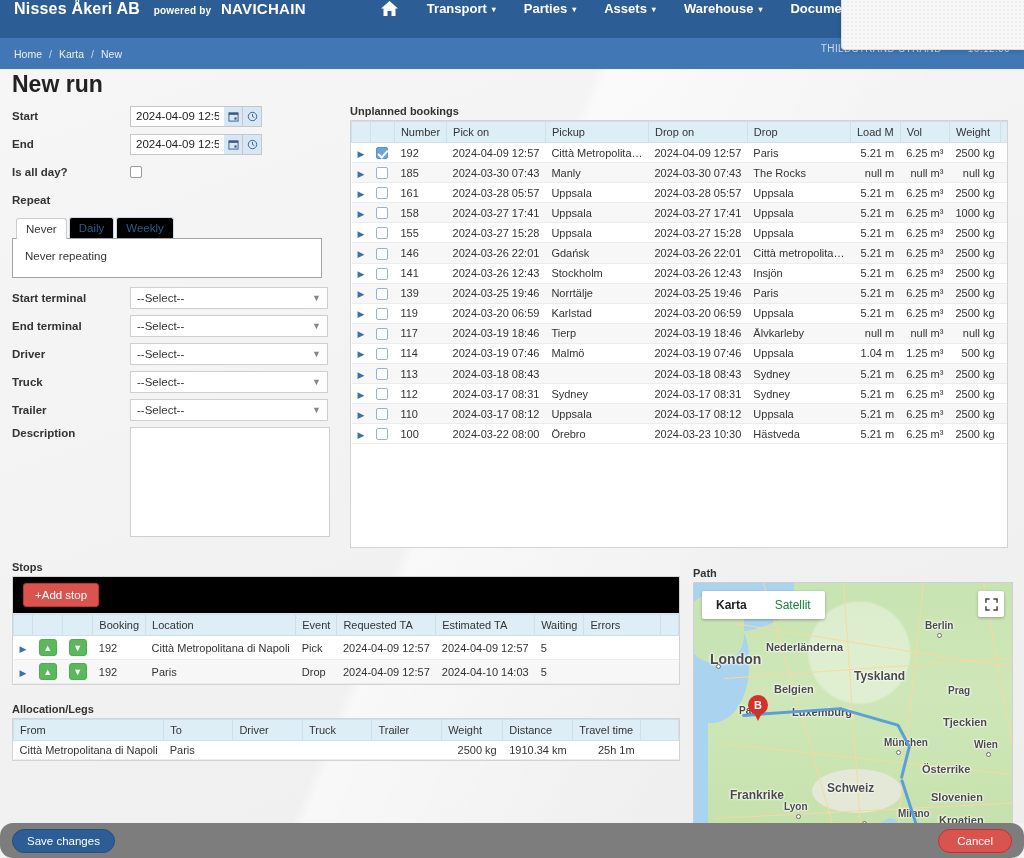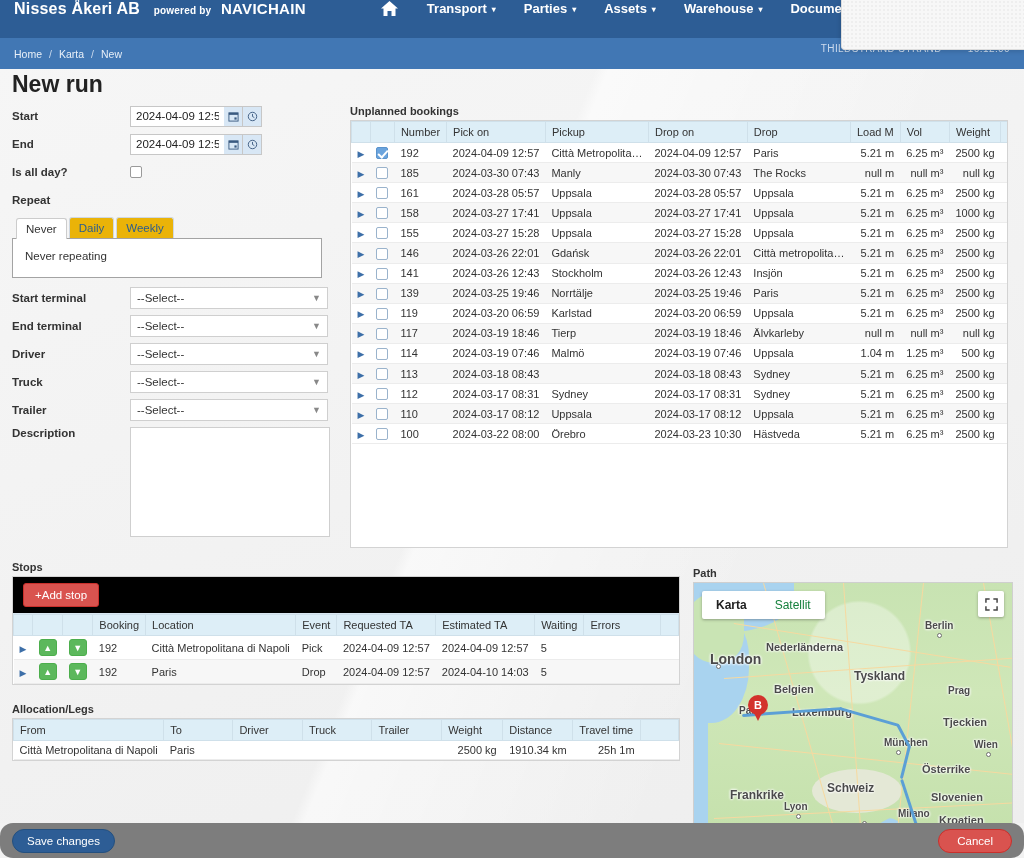--- a/index.html
+++ b/index.html
@@ -97,21 +97,21 @@
     width:198px; height:22px; border:1px solid #cfcfcf; background:#fff;
     font-size:11.5px; color:#333; padding:0 6px; line-height:20px;
     display:flex; align-items:center; justify-content:space-between; cursor:pointer;
   }
   .selbox .chev { color:#888; font-size:9px; }
 
   .tabs-wrap { margin:2px 0 9px 0; width:310px; }
   .tabs { display:flex; gap:2px; padding-left:4px;text-align:center; }
   .tab {
     font-size:11.5px; padding:4px 9px 4px 9px; border:1px solid #cfd8e2;
-    border-bottom:none; background:#eab308; color:#2b5d8e; cursor:pointer;
+    border-bottom:none; background:#000000; color:#2b5d8e; cursor:pointer;
     border-radius:3px 3px 0 0;
   }
   .tab.active { background:#fff; color:#333; border-color:#ccc; position:relative; top:1px; }
   .tabpanel {
     border:1px solid #a3a3a3; background:#fff; padding:11px 12px;
     font-size:11.5px; color:#333; min-height:40px;
   }
   .ta {
     width:200px; height:110px; border:1px solid #cfcfcf; background:#fff;
     resize:none; font-family:inherit; font-size:11.5px; padding:4px;

